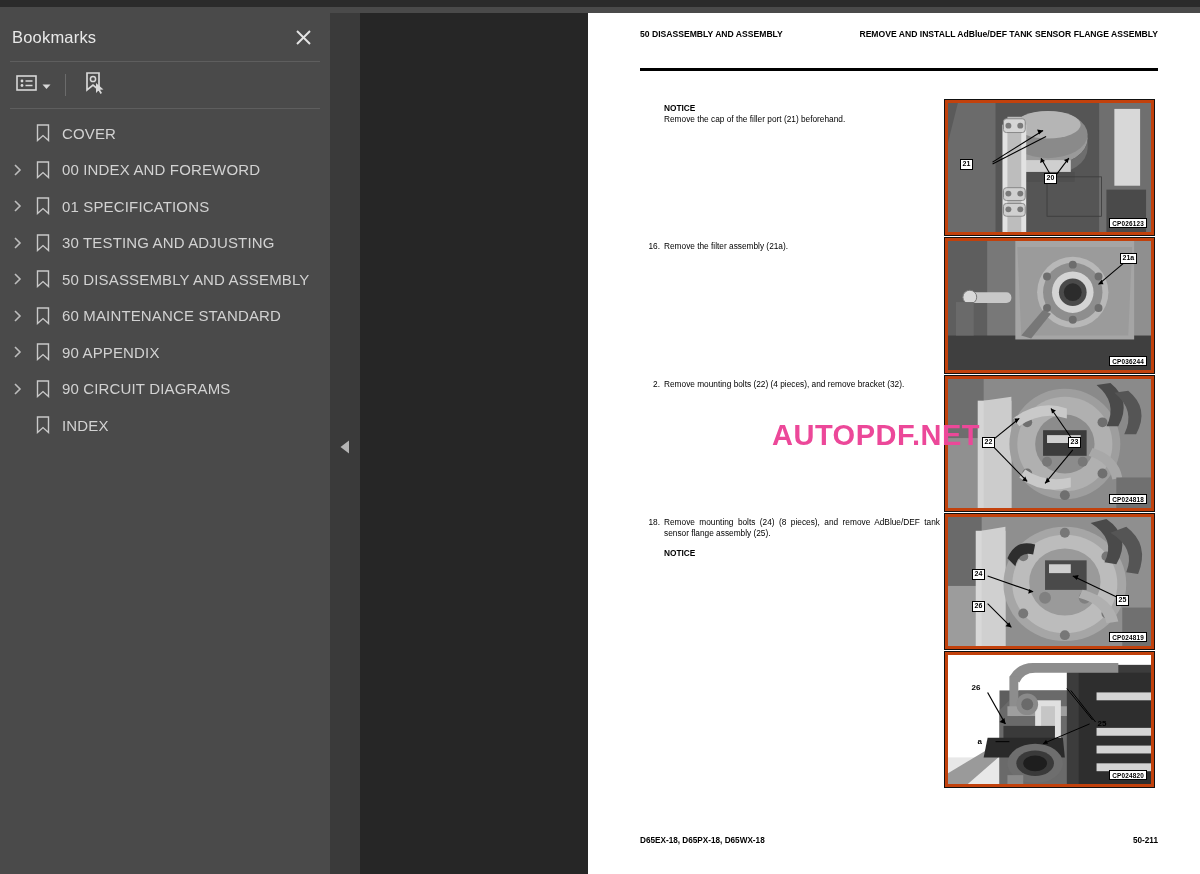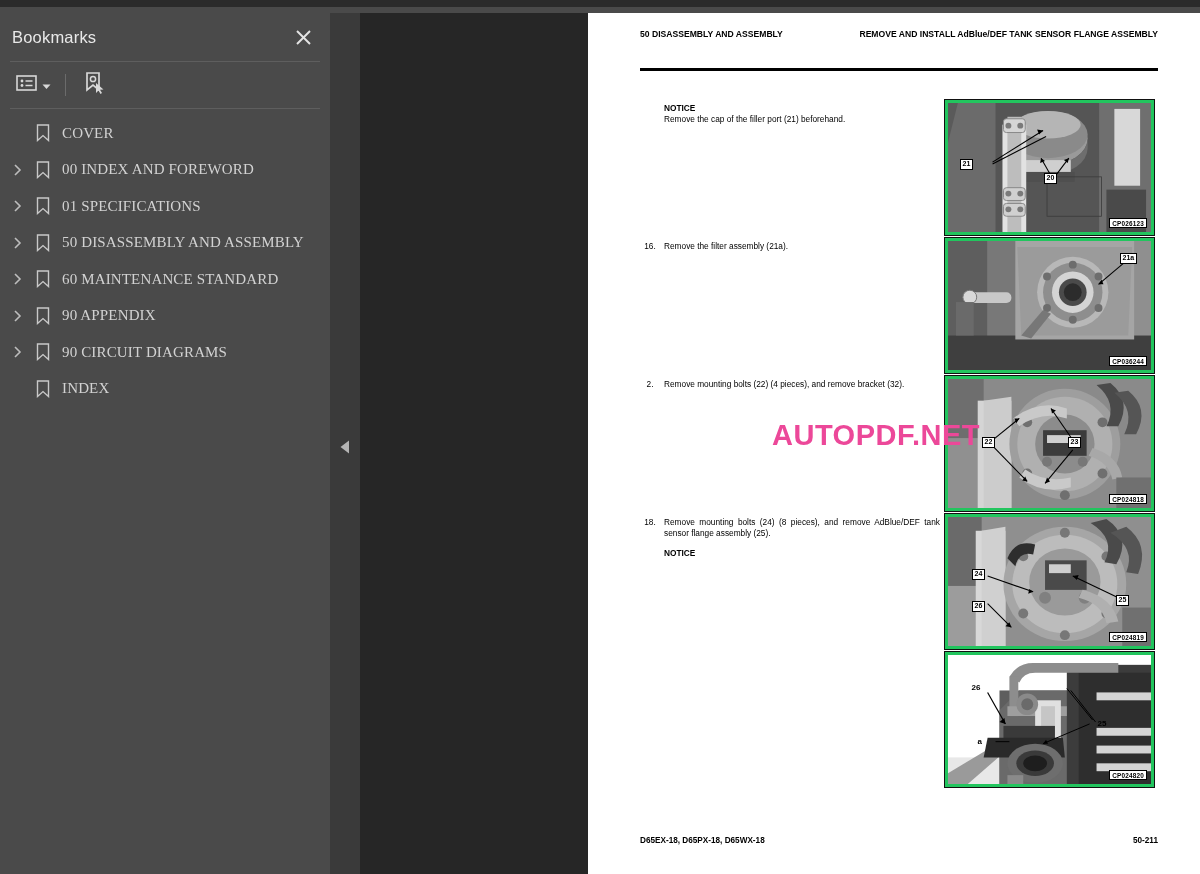--- a/index.html
+++ b/index.html
@@ -38,21 +38,21 @@
   }
   .tb-btn {
     display: flex; align-items: center; gap: 4px; cursor: pointer;
     padding: 3px 4px;
   }
   .tb-sep { width: 1px; height: 22px; background: #6b6b6b; margin: 0 12px 0 10px; }
 
   .sb-list { padding-top: 6px; }
   .bm-row {
     display: flex; align-items: center; height: 36.5px;
-    padding-left: 6px; cursor: pointer; color: #d2d2d2; font-size: 15px; font-family: Liberation Serif, serif;
+    padding-left: 6px; cursor: pointer; color: #d2d2d2; font-size: 15px;
   }
   .bm-arrow {
     width: 24px; flex: 0 0 24px; display: flex; align-items: center;
     justify-content: center; cursor: pointer;
   }
   .bm-arrow.empty { visibility: hidden; }
   .bm-ico {
     width: 26px; flex: 0 0 26px; display: flex; align-items: center;
     justify-content: center; margin-right: 6px;
   }
@@ -98,32 +98,32 @@
   }
   .pg-rule {
     position: absolute; left: 52px; top: 55px; width: 518px; height: 2.5px;
     background: #000;
   }
 
   
   .blk { position: absolute; }
   .blk-num {
     position: absolute; left: 0; top: 0; width: 20px;
-    font-size: 8.3px; color: #000; text-align: center;
+    font-size: 8.3px; color: #000; text-align: right;
   }
   .blk-txt {
     font-size: 8.3px; color: #000; line-height: 1.34; text-align: justify;
   }
   .blk-txt.nojust { text-align: left; }
   .ttl { font-weight: bold; font-size: 8.3px; margin-bottom: 1px; }
   .bold { font-weight: bold; }
 
   
   .fig {
-    position: absolute; background: #22c55e; border: 1.2px solid #111;
+    position: absolute; background: #c2410c; border: 1.2px solid #111;
     padding: 3px; overflow: hidden;
   }
   .fig-canvas { position: relative; width: 100%; height: 100%; overflow: hidden; }
   .fig-id {
     position: absolute; right: 4px; bottom: 4px; background: #fff;
     border: 1px solid #000; font-size: 6.4px; font-weight: bold;
     padding: 0.5px 2px; letter-spacing: .2px; font-family: "Liberation Sans", sans-serif;
     z-index: 9;
   }
   .callout {
@@ -242,20 +242,33 @@
         <span class="bm-ico">
           <svg width="14" height="18" viewBox="0 0 14 18">
               <path d="M1.5 1 L12.5 1 L12.5 16.5 L7 11.6 L1.5 16.5 Z" fill="none" stroke="#c9c9c9" stroke-width="1.4"></path>
             </svg>
         </span>
         <span class="bm-label">01 SPECIFICATIONS</span>
       </div>
 
 
 
+      <div class="bm-row">
+        <span class="bm-arrow">
+          <svg width="8" height="12" viewBox="0 0 8 12">
+              <polyline points="1,1 6,6 1,11" fill="none" stroke="#bdbdbd" stroke-width="1.6"></polyline>
+            </svg>
+        </span>
+        <span class="bm-ico">
+          <svg width="14" height="18" viewBox="0 0 14 18">
+              <path d="M1.5 1 L12.5 1 L12.5 16.5 L7 11.6 L1.5 16.5 Z" fill="none" stroke="#c9c9c9" stroke-width="1.4"></path>
+            </svg>
+        </span>
+        <span class="bm-label">30 TESTING AND ADJUSTING</span>
+      </div>
 
 
       <div class="bm-row">
         <span class="bm-arrow">
           <svg width="8" height="12" viewBox="0 0 8 12">
               <polyline points="1,1 6,6 1,11" fill="none" stroke="#bdbdbd" stroke-width="1.6"></polyline>
             </svg>
         </span>
         <span class="bm-ico">
           <svg width="14" height="18" viewBox="0 0 14 18">

